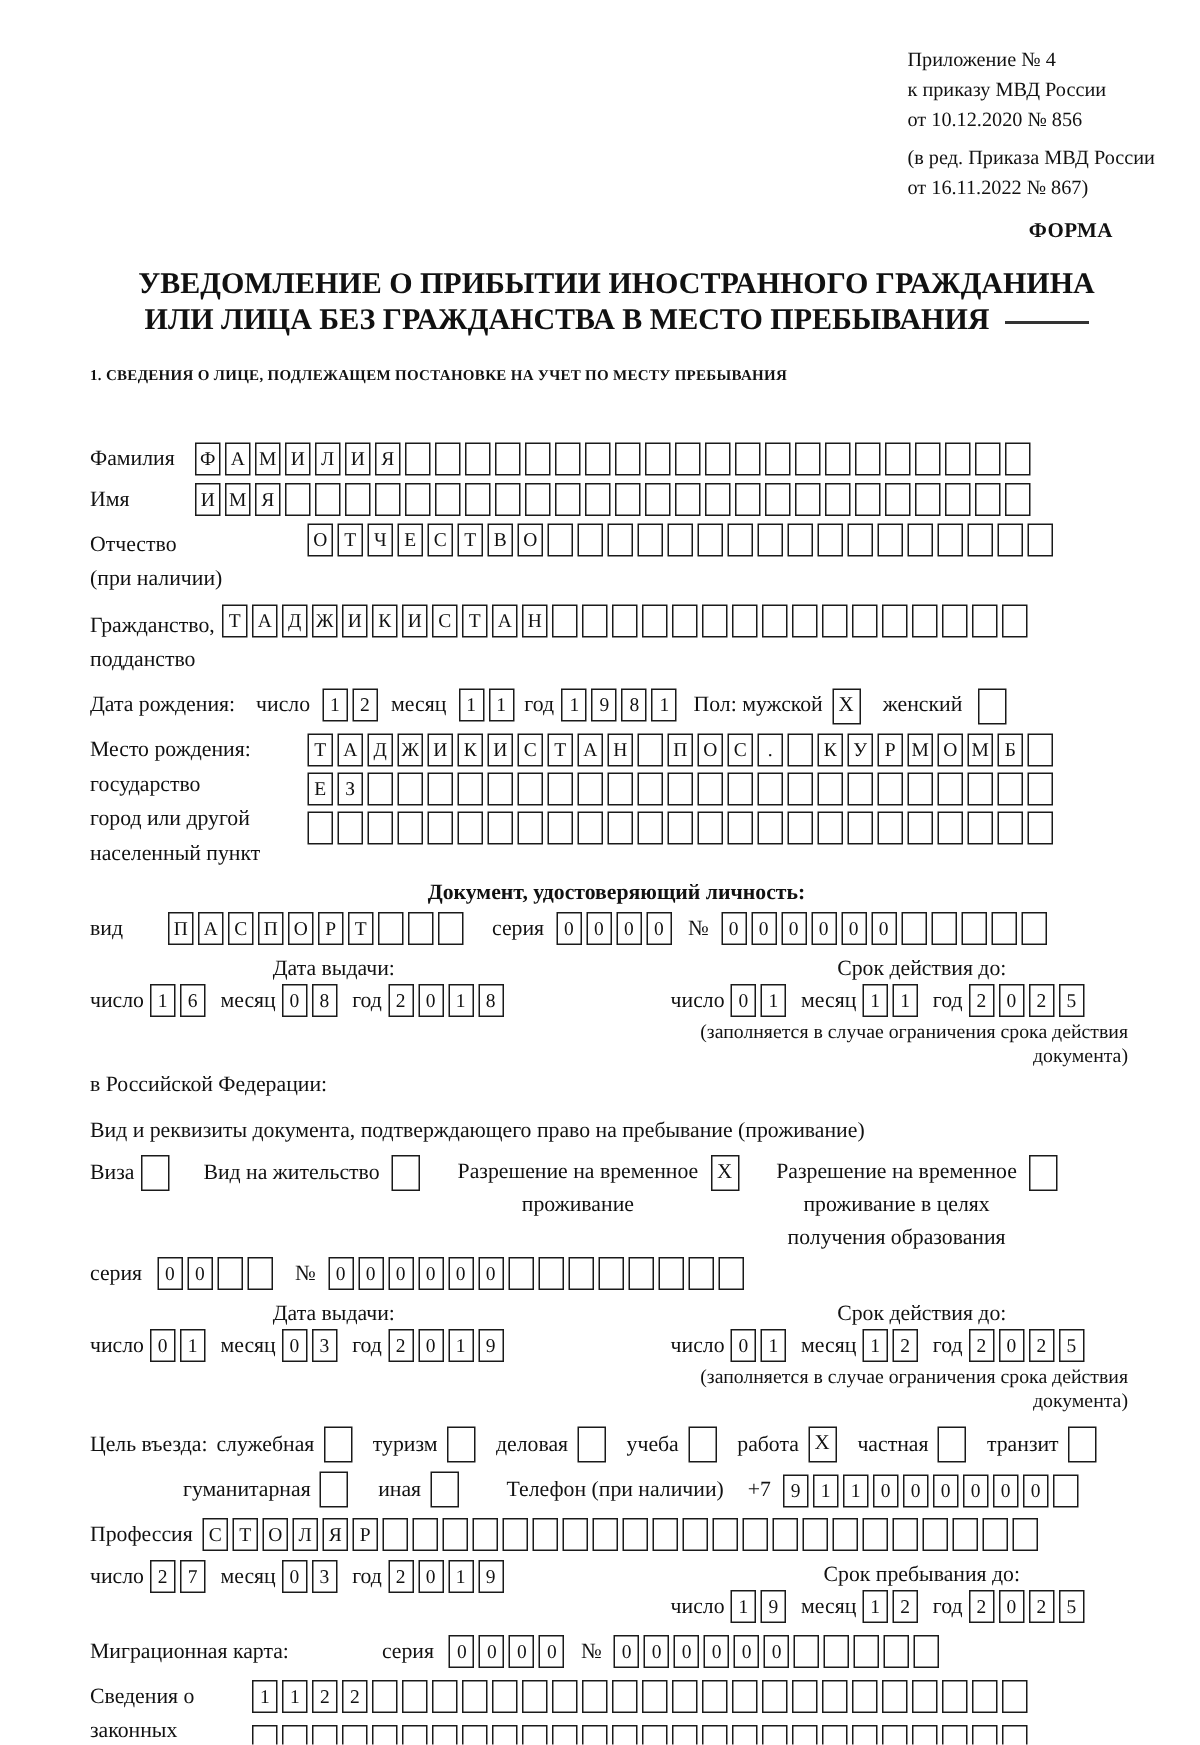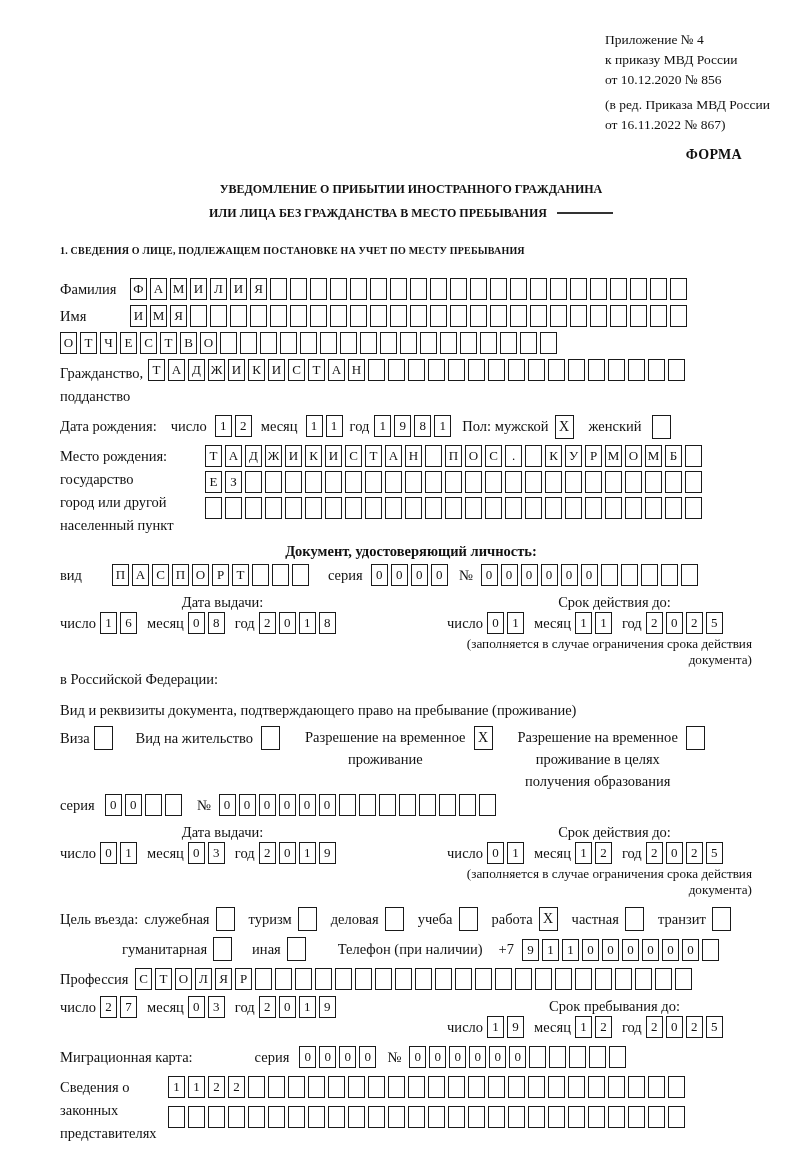--- a/index.html
+++ b/index.html
@@ -11,21 +11,21 @@
     font-size: 14.5px;
   }
   .page { padding: 30px 18px 0 60px; width: 800px; }
 
   
   .annex { margin-left: 545px; font-size: 13.5px; line-height: 20px; white-space: nowrap; }
   .annex .gap { margin-top: 5px; }
   .forma { text-align: right; padding-right: 40px; font-weight: bold; font-size: 14px; margin-top: 12px; letter-spacing: 0.3px; }
 
   
-  .title { text-align: center; font-weight: bold; font-size: 12px; line-height: 24px; margin-top: 14px; margin-left: -20px; }
+  .title { text-align: center; font-weight: bold; font-size: 20px; line-height: 24px; margin-top: 14px; margin-left: -20px; }
   .blank-line { display: inline-block; width: 56px; border-bottom: 2px solid #333; margin-left: 10px; transform: translateY(-3px); }
   .sec-head { font-weight: bold; font-size: 10px; margin-top: 20px; letter-spacing: 0.2px; white-space: nowrap; }
 
   
   .boxes { display: inline-flex; flex-wrap: nowrap; }
   .bx {
     display: inline-block; width: 17px; height: 22px;
     border: 1.6px solid #1a1a1a; margin-right: 3px;
     text-align: center; font-size: 13px; line-height: 20px;
     font-family: "Liberation Serif", "DejaVu Serif", serif;
@@ -93,21 +93,21 @@
 
   <div class="title">
     <div>УВЕДОМЛЕНИЕ О ПРИБЫТИИ ИНОСТРАННОГО ГРАЖДАНИНА</div>
     <div>
       <span>ИЛИ ЛИЦА БЕЗ ГРАЖДАНСТВА В МЕСТО ПРЕБЫВАНИЯ</span><span class="blank-line"></span>
     </div>
   </div>
 
   <div class="sec-head">1. СВЕДЕНИЯ О ЛИЦЕ, ПОДЛЕЖАЩЕМ ПОСТАНОВКЕ НА УЧЕТ ПО МЕСТУ ПРЕБЫВАНИЯ</div>
 
-  <div class="row" style="margin-top:22px">
+  <div class="row" style="margin-top:39px">
     <span class="flabel w70">Фамилия</span>
     <span class="boxes">
         <span class="bx">Ф</span>
         <span class="bx">А</span>
         <span class="bx">М</span>
         <span class="bx">И</span>
         <span class="bx">Л</span>
         <span class="bx">И</span>
         <span class="bx">Я</span>
         <span class="bx"></span>
@@ -162,20 +162,24 @@
         <span class="bx"></span>
         <span class="bx"></span>
         <span class="bx"></span>
         <span class="bx"></span>
         <span class="bx"></span>
         <span class="bx"></span>
       </span>
   </div>
 
   <div class="row">
+    <span class="flabel w145 mlabel">
+      <div>Отчество</div>
+      <div>(при наличии)</div>
+    </span>
     <span class="boxes">
         <span class="bx">О</span>
         <span class="bx">Т</span>
         <span class="bx">Ч</span>
         <span class="bx">Е</span>
         <span class="bx">С</span>
         <span class="bx">Т</span>
         <span class="bx">В</span>
         <span class="bx">О</span>
         <span class="bx"></span>

